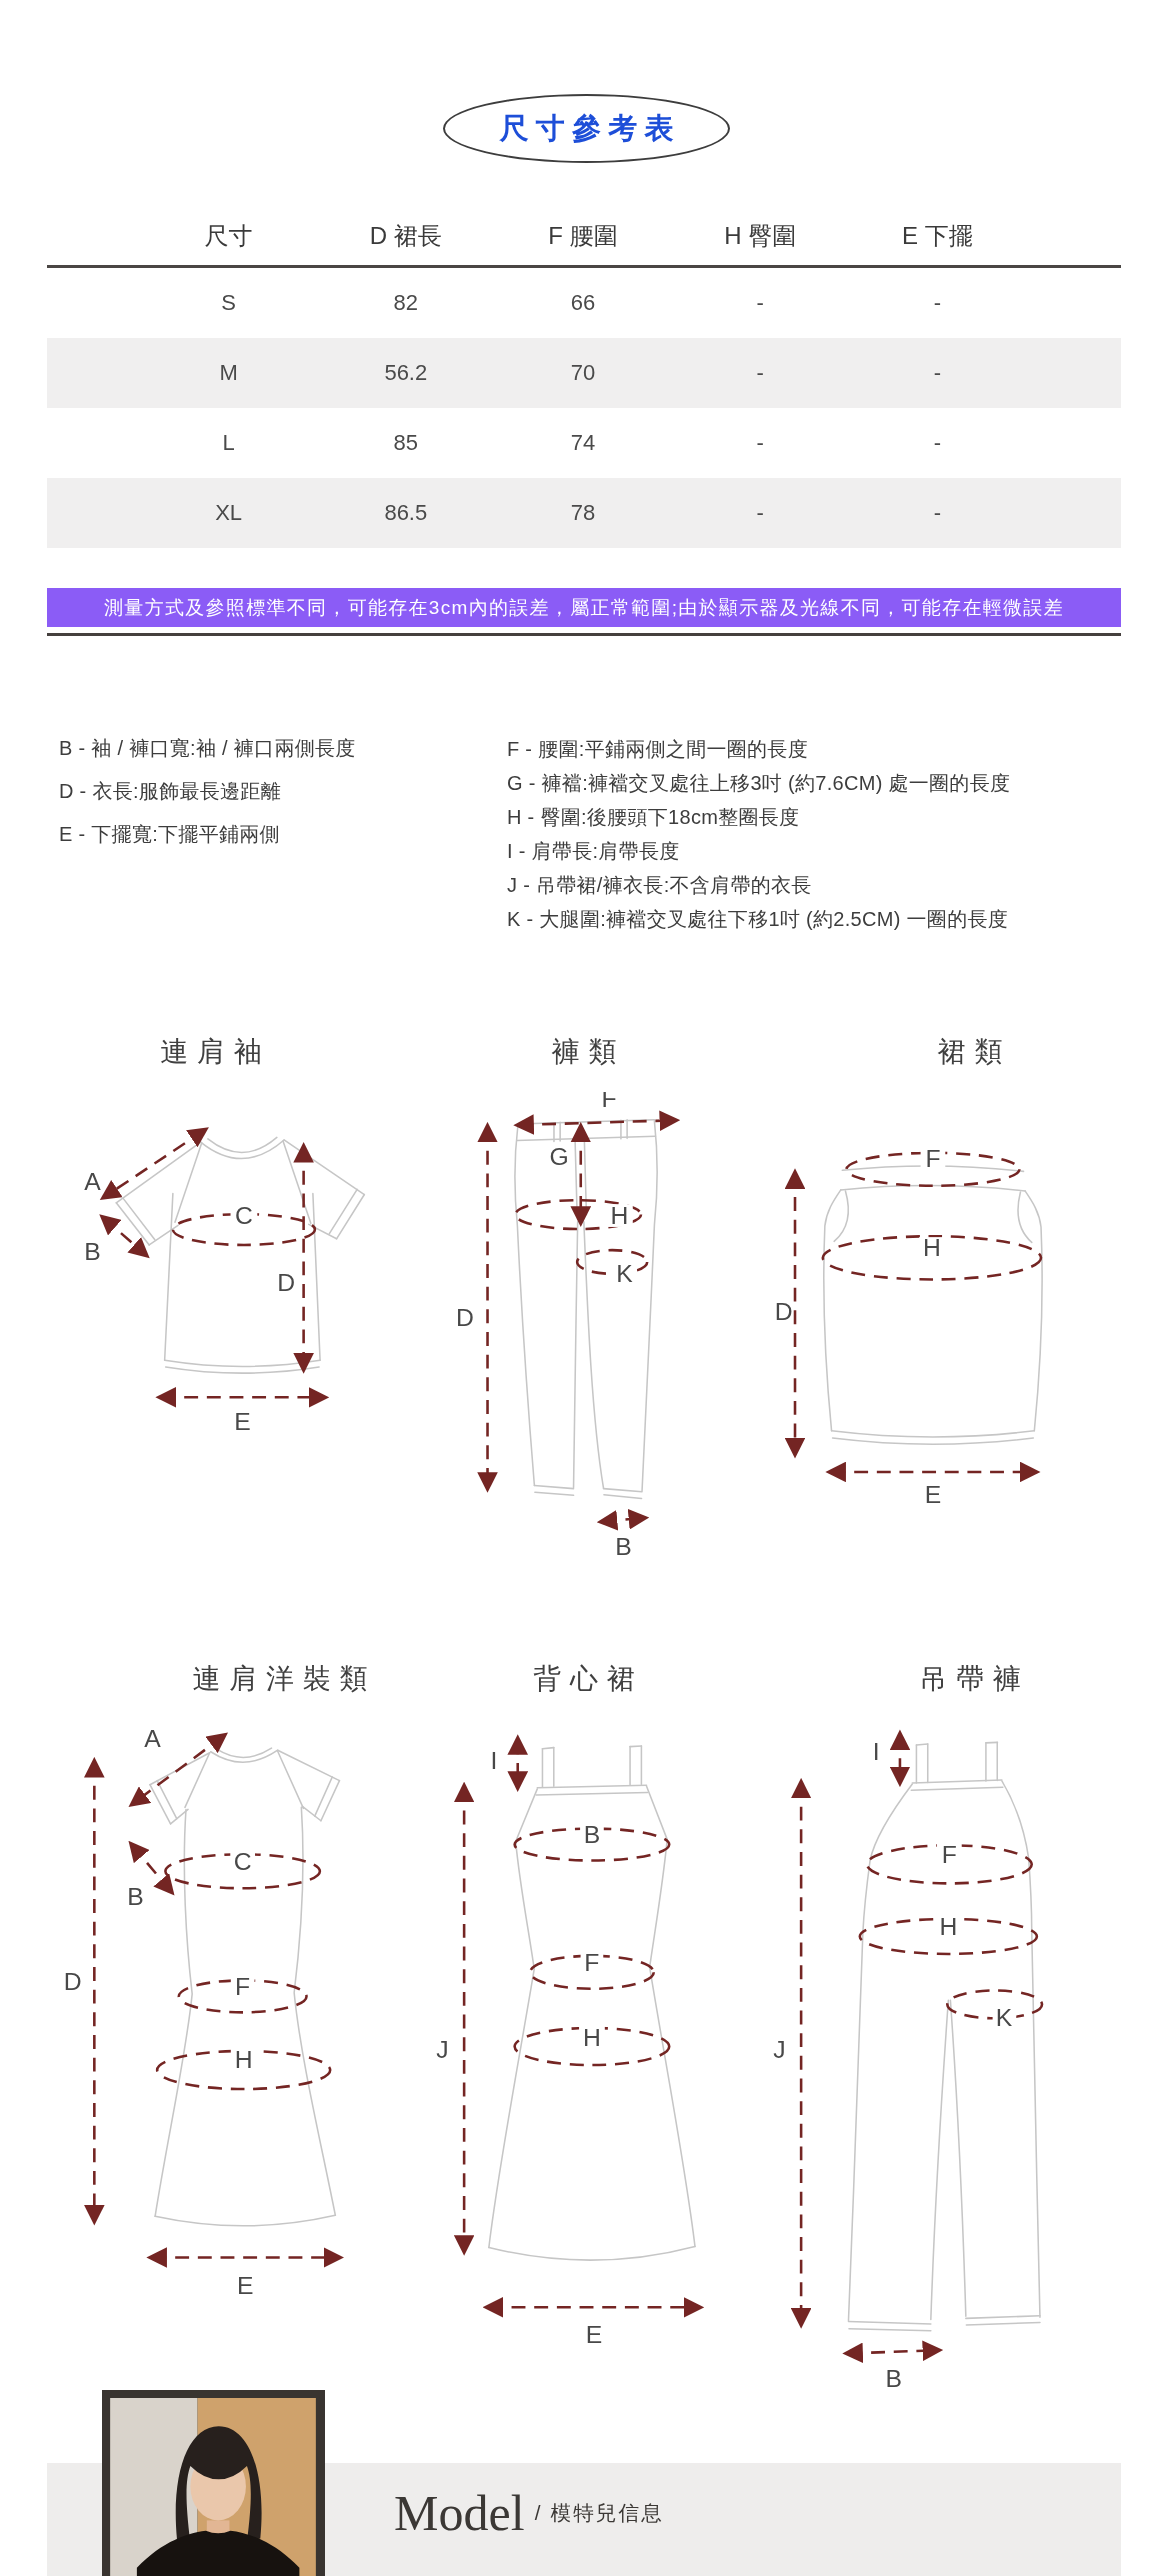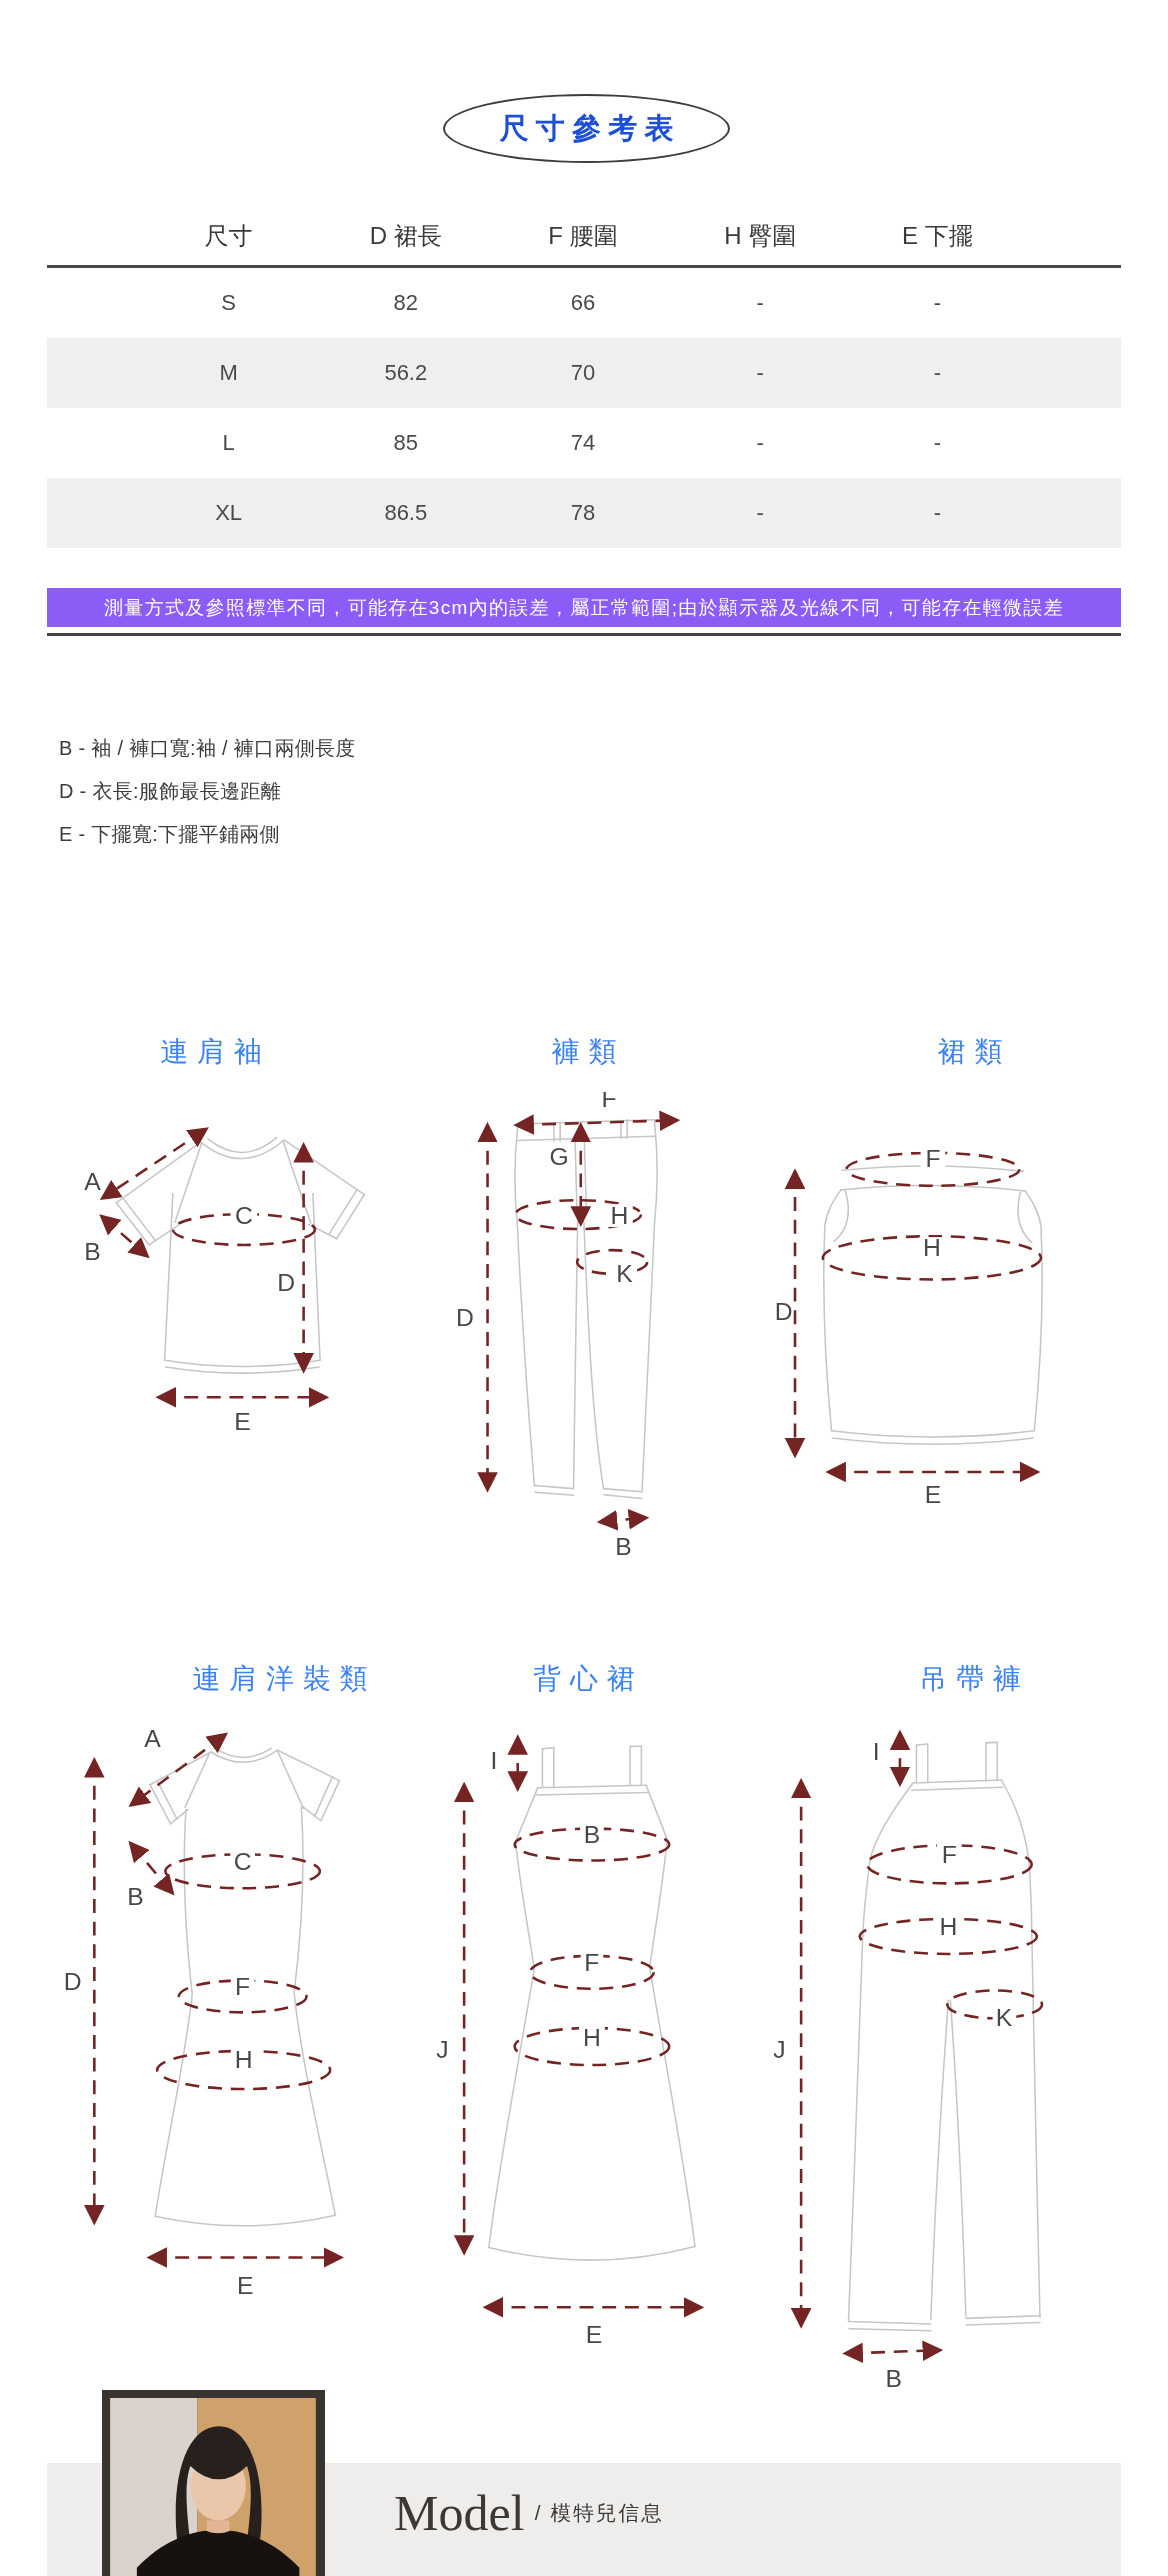--- a/index.html
+++ b/index.html
@@ -26,21 +26,21 @@
   .divider{left:47px;top:633px;width:1074px;height:2.6px;background:#45403e;}
 
   
   .legend{list-style:none;margin:0;padding:0;font-size:20px;color:#3d3d3d;letter-spacing:0.3px;}
   .legend-left{left:59px;top:727px;}
   .legend-left li{line-height:43px;}
   .legend-right{left:507px;top:732px;}
   .legend-right li{line-height:34px;}
 
   
-  .sechead{font-size:28px;color:#3b82f6;letter-spacing:8.8px;text-indent:8.8px;transform:translateX(-50%);white-space:nowrap;}
+  .sechead{font-size:28px;color:#404040;letter-spacing:8.8px;text-indent:8.8px;transform:translateX(-50%);white-space:nowrap;}
 
   
   svg text{font-family:"Liberation Sans","DejaVu Sans",sans-serif;font-size:48px;fill:#484848;}
   .garment{fill:none;stroke:#c6c6c6;stroke-width:3;stroke-linecap:round;stroke-linejoin:round;}
   .meas{fill:none;stroke:#742523;stroke-width:5;stroke-dasharray:27 17;stroke-linecap:butt;}
   .lback{fill:#ffffff;stroke:none;}
 
   
   .panel{left:47px;top:2463px;width:1074px;height:228px;background:#eeedec;}
   .photo-frame{left:102px;top:2390px;width:223px;height:275px;background:#393430;box-sizing:border-box;padding:8.2px;}
@@ -98,20 +98,28 @@
 
   <div class="abs banner">
     <span>測量方式及參照標準不同，可能存在3cm內的誤差，屬正常範圍;由於顯示器及光線不同，可能存在輕微誤差</span>
   </div>
   <div class="abs divider"></div>
 
   <ul class="abs legend legend-left">
     <li>B - 袖 / 褲口寬:袖 / 褲口兩側長度</li>
     <li>D - 衣長:服飾最長邊距離</li>
     <li>E - 下擺寬:下擺平鋪兩側</li>
+  </ul>
+  <ul class="abs legend legend-right">
+    <li>F - 腰圍:平鋪兩側之間一圈的長度</li>
+    <li>G - 褲襠:褲襠交叉處往上移3吋 (約7.6CM) 處一圈的長度</li>
+    <li>H - 臀圍:後腰頭下18cm整圈長度</li>
+    <li>I - 肩帶長:肩帶長度</li>
+    <li>J - 吊帶裙/褲衣長:不含肩帶的衣長</li>
+    <li>K - 大腿圍:褲襠交叉處往下移1吋 (約2.5CM) 一圈的長度</li>
   </ul>
 
   <div class="abs sechead" style="left:211px;top:1033px;">連肩袖</div>
   <div class="abs sechead" style="left:584px;top:1033px;">褲類</div>
   <div class="abs sechead" style="left:970px;top:1033px;">裙類</div>
 
   <svg class="abs" style="left:72px;top:1115px;" width="350" height="402" viewBox="0 0 680 780">
     <defs>
       <marker id="arw-t" markerWidth="8" markerHeight="8" viewBox="0 0 10 10" refX="7" refY="5" orient="auto-start-reverse">
         <path d="M0,0 L10,5 L0,10 Z" fill="#742523"></path>

